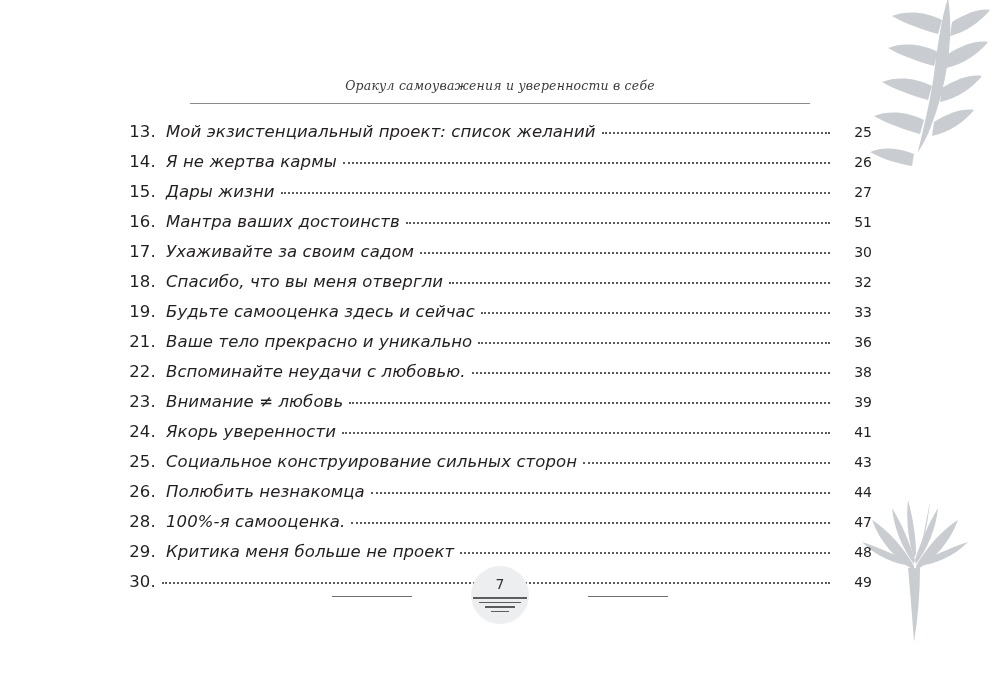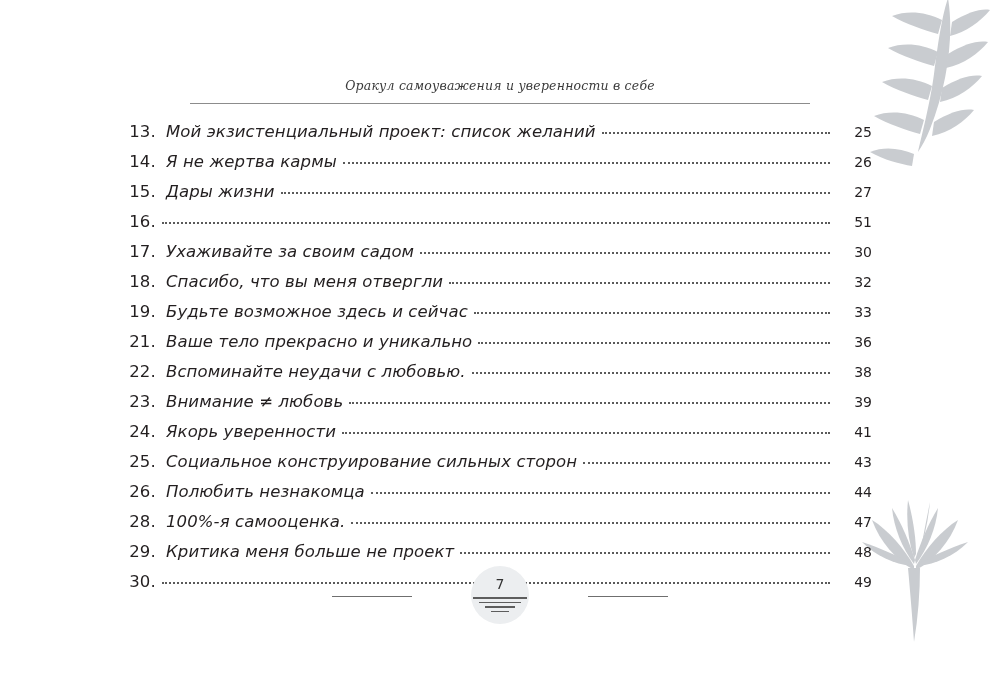--- a/index.html
+++ b/index.html
@@ -209,38 +209,39 @@
       <span class="toc-page">26</span>
     </div>
     <div class="toc-row">
       <span class="toc-num">15.</span>
       <span class="toc-title">Дары жизни</span>
       <span class="toc-dots"></span>
       <span class="toc-page">27</span>
     </div>
     <div class="toc-row">
       <span class="toc-num">16.</span>
+      <span class="toc-title">Мантра ваших достоинств</span>
       <span class="toc-dots"></span>
       <span class="toc-page">51</span>
     </div>
     <div class="toc-row">
       <span class="toc-num">17.</span>
       <span class="toc-title">Ухаживайте за своим садом</span>
       <span class="toc-dots"></span>
       <span class="toc-page">30</span>
     </div>
     <div class="toc-row">
       <span class="toc-num">18.</span>
       <span class="toc-title">Спасибо, что вы меня отвергли</span>
       <span class="toc-dots"></span>
       <span class="toc-page">32</span>
     </div>
     <div class="toc-row">
       <span class="toc-num">19.</span>
-      <span class="toc-title">Будьте возможное здесь и сейчас</span>
+      <span class="toc-title">Будьте самооценка здесь и сейчас</span>
       <span class="toc-dots"></span>
       <span class="toc-page">33</span>
     </div>
     <div class="toc-row">
       <span class="toc-num">21.</span>
       <span class="toc-title">Ваше тело прекрасно и уникально</span>
       <span class="toc-dots"></span>
       <span class="toc-page">36</span>
     </div>
     <div class="toc-row">

